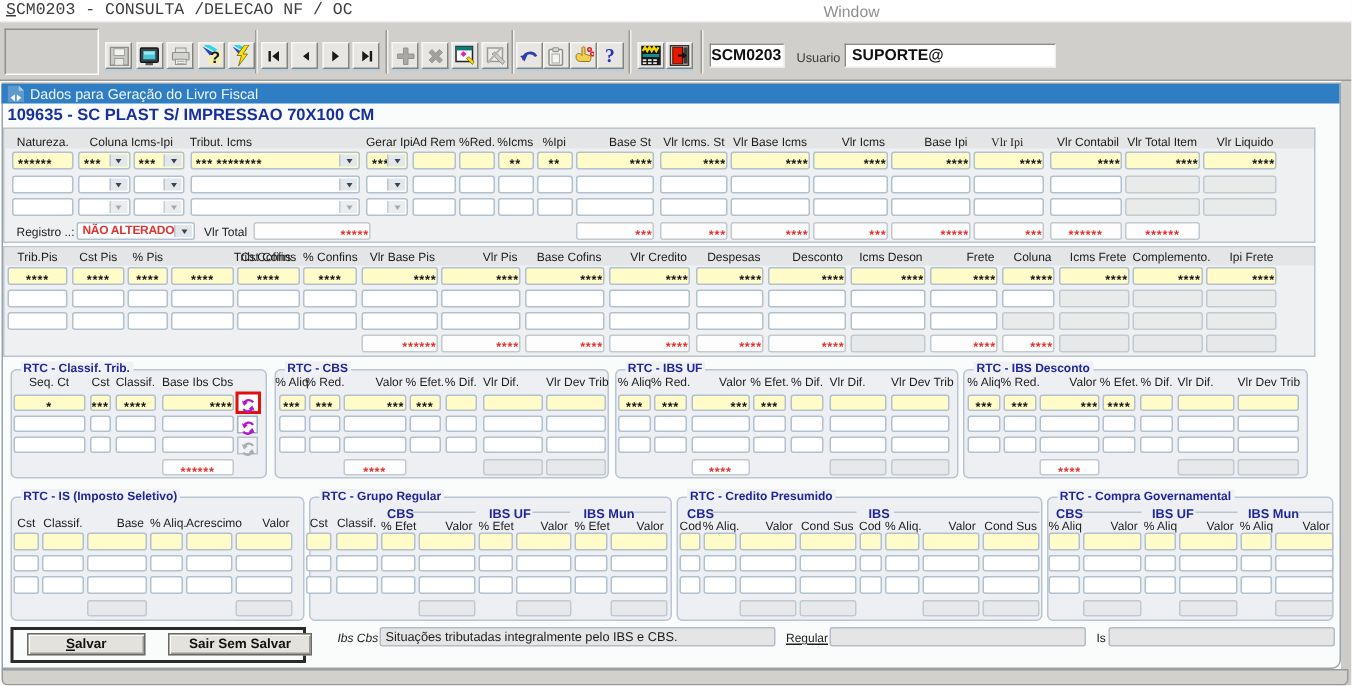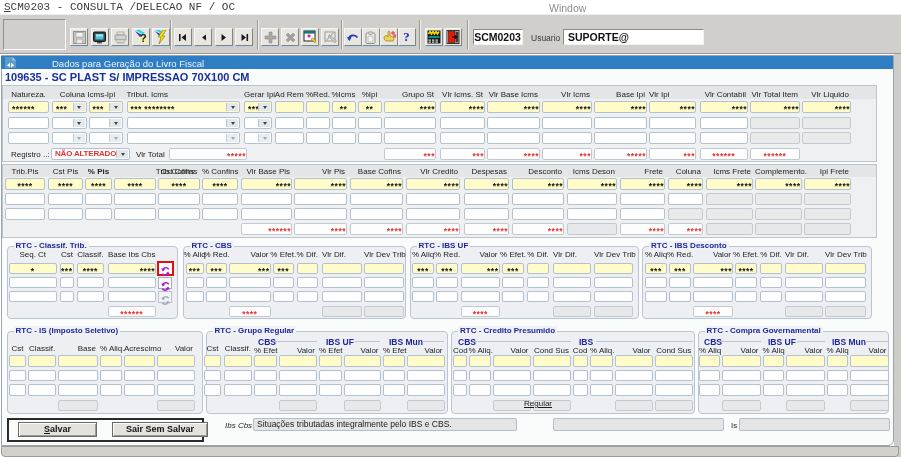--- a/index.html
+++ b/index.html
@@ -185,38 +185,38 @@
 <div style="position:absolute;left:531px;top:33px;font:8.5px 'Liberation Sans';color:#3a3a3a;">Usuario</div>
 <div style="position:absolute;left:563px;top:28.5px;width:141px;height:16px;background:#fff;border:1px solid;border-color:#8a8a86 #f2f2f0 #f2f2f0 #8a8a86;box-sizing:border-box;font:bold 10.5px 'Liberation Sans';color:#111;padding-left:4px;line-height:14px;">SUPORTE@</div>
 <div id="win"></div>
 <div id="caption"></div>
 <svg width="12" height="11" style="position:absolute;left:5px;top:57px;">
     <path d="M0 0 L7.5 0 L11 3.5 L11 11 L0 11 Z" fill="#5e9aca"></path>
     <path d="M7.5 0 L7.5 3.5 L11 3.5 Z" fill="#a8cbe4"></path>
     <path d="M5 5.8 L2 8.2 L5 10.6 Z" fill="#eef5fa"></path>
     <path d="M6.2 5.8 L9.2 8.2 L6.2 10.6 Z" fill="#ffffff"></path>
   </svg>
-<div style="position:absolute;left:20px;top:57.5px;font:9.5px 'Liberation Sans';color:#eef4fa;margin-left:32px;">Dados para Geração do Livro Fiscal</div>
+<div style="position:absolute;left:20px;top:57.5px;font:9.5px 'Liberation Sans';color:#eef4fa;">Dados para Geração do Livro Fiscal</div>
 <div style="position:absolute;left:5px;top:71px;font:bold 11px 'Liberation Sans';color:#18309f;">109635 - SC PLAST S/ IMPRESSAO 70X100 CM</div>
 <div class="scont" style="left:2px;top:85px;width:875px;height:77px;"></div>
 <div class="shead" style="left:3px;top:86px;width:873px;height:13px;"></div>
 <div class="lbl" style="left:8px;top:90px;width:41px;text-align:center;">Natureza.</div>
 <div class="lbl" style="left:52px;top:90px;width:71px;text-align:center;">Coluna Icms-Ipi</div>
 <div class="lbl" style="left:126.5px;top:90px;">Tribut. Icms</div>
 <div class="lbl" style="left:244px;top:90px;width:28px;text-align:center;">Gerar Ipi</div>
 <div class="lbl" style="left:274.5px;top:90px;width:29.5px;text-align:center;">Ad Rem</div>
 <div class="lbl" style="left:306px;top:90px;width:24px;text-align:center;">%Red.</div>
 <div class="lbl" style="left:331.5px;top:90px;width:24px;text-align:center;">%Icms</div>
 <div class="lbl" style="left:357.5px;top:90px;width:24px;text-align:center;">%Ipi</div>
-<div class="lbl" style="left:383.5px;top:90px;width:50.5px;text-align:right;">Grupo St</div>
+<div class="lbl" style="left:383.5px;top:90px;width:50.5px;text-align:right;">Base St</div>
 <div class="lbl" style="left:439.5px;top:90px;width:43.5px;text-align:right;">Vlr Icms. St</div>
 <div class="lbl" style="left:487px;top:90px;width:51px;text-align:right;">Vlr Base Icms</div>
 <div class="lbl" style="left:542px;top:90px;width:48px;text-align:right;">Vlr Icms</div>
 <div class="lbl" style="left:593.5px;top:90px;width:51.5px;text-align:right;">Base Ipi</div>
-<div class="lbl" style="left:649px;top:90px;width:45px;text-align:left;">Vlr Ipi</div>
+<div class="lbl" style="left:649px;top:90px;width:45px;text-align:center;font-family:Liberation Serif, serif;">Vlr Ipi</div>
 <div class="lbl" style="left:699.5px;top:90px;width:46.5px;text-align:right;">Vlr Contabil</div>
 <div class="lbl" style="left:750px;top:90px;width:48px;text-align:right;">Vlr Total Item</div>
 <div class="lbl" style="left:802px;top:90px;width:47px;text-align:right;">Vlr Liquido</div>
 <div class="f fy" style="left:8px;top:101px;width:41px;height:12px;">
     <div class="fc" style="text-align:left;padding-left:3px;"><span class="st">******</span></div>
   </div>
 <div class="f fy" style="left:52px;top:101px;width:34.5px;height:12px;">
     <div class="fc" style="text-align:left;padding-left:3px;"><span class="st">***</span></div>
     <div class="cb">
       <i></i>
@@ -375,21 +375,21 @@
 <div class="f ft" style="left:699.5px;top:147.5px;width:48.5px;height:12px;">
     <div class="fc" style="text-align:center;"><span class="red"><span class="st">******</span></span></div>
   </div>
 <div class="f ft" style="left:750px;top:147.5px;width:50px;height:12px;">
     <div class="fc" style="text-align:center;"><span class="red"><span class="st">******</span></span></div>
   </div>
 <div class="scont" style="left:2px;top:163.5px;width:875px;height:74px;"></div>
 <div class="shead" style="left:3px;top:164.5px;width:873px;height:12px;"></div>
 <div class="lbl" style="left:5px;top:166.5px;width:40px;text-align:center;">Trib.Pis</div>
 <div class="lbl" style="left:48px;top:166.5px;width:35px;text-align:center;">Cst Pis</div>
-<div class="lbl" style="left:85px;top:166.5px;width:27px;text-align:center;font-weight:bold;">% Pis</div>
+<div class="lbl" style="left:85px;top:166.5px;width:27px;text-align:center;">% Pis</div>
 <div class="lbl" style="left:114px;top:166.5px;width:42px;text-align:center;margin-left:40px;">Trib.Cofins</div>
 <div class="lbl" style="left:158px;top:166.5px;width:42px;text-align:center;">Cst Cofins</div>
 <div class="lbl" style="left:202px;top:166.5px;width:36px;text-align:center;">% Confins</div>
 <div class="lbl" style="left:240.5px;top:166.5px;width:49.5px;text-align:right;">Vlr Base Pis</div>
 <div class="lbl" style="left:294px;top:166.5px;width:51px;text-align:right;">Vlr Pis</div>
 <div class="lbl" style="left:350px;top:166.5px;width:51px;text-align:right;">Base Cofins</div>
 <div class="lbl" style="left:406px;top:166.5px;width:52px;text-align:right;">Vlr Credito</div>
 <div class="lbl" style="left:463.5px;top:166.5px;width:43.5px;text-align:right;">Despesas</div>
 <div class="lbl" style="left:511.5px;top:166.5px;width:50.5px;text-align:right;">Desconto</div>
 <div class="lbl" style="left:566.5px;top:166.5px;width:48.5px;text-align:right;">Icms Deson</div>
@@ -838,16 +838,16 @@
 <div class="f fw" style="left:850px;top:369.5px;width:38.5px;height:11.5px;"></div>
 <div class="f fw" style="left:850px;top:384px;width:38.5px;height:11.5px;"></div>
 <div class="f fe" style="left:721.5px;top:399.5px;width:39px;height:11px;"></div>
 <div class="f fe" style="left:786px;top:399.5px;width:38.5px;height:11px;"></div>
 <div class="f fe" style="left:850px;top:399.5px;width:38.5px;height:11px;"></div>
 <div style="position:absolute;left:7px;top:417.5px;width:197px;height:24.5px;border:2px solid #2a2a2a;box-sizing:border-box;"></div>
 <div class="pbtn" style="left:18px;top:422px;width:79px;height:15px;"><u>S</u>alvar</div>
 <div class="pbtn" style="left:112px;top:422px;width:96px;height:15px;">Sair Sem Salvar</div>
 <div class="lbl" style="left:225px;top:421px;font-style:italic;">Ibs Cbs</div>
 <div class="bfield" style="left:253px;top:417.5px;width:264px;">Situações tributadas integralmente pelo IBS e CBS.</div>
-<div class="lbl" style="left:524px;top:399px;text-decoration:underline;">Regular</div>
+<div class="lbl" style="left:524px;top:421px;text-decoration:underline;">Regular</div>
 <div class="bfield" style="left:553px;top:417.5px;width:171px;"></div>
 <div class="lbl" style="left:731px;top:421px;">Is</div>
 <div class="bfield" style="left:739px;top:417.5px;width:151px;"></div>
 <div id="status"></div>
 </body></html>

